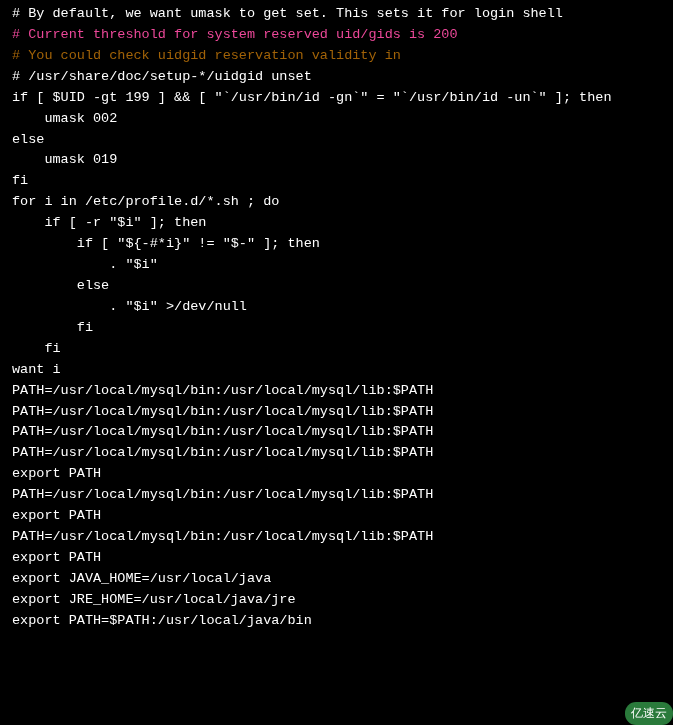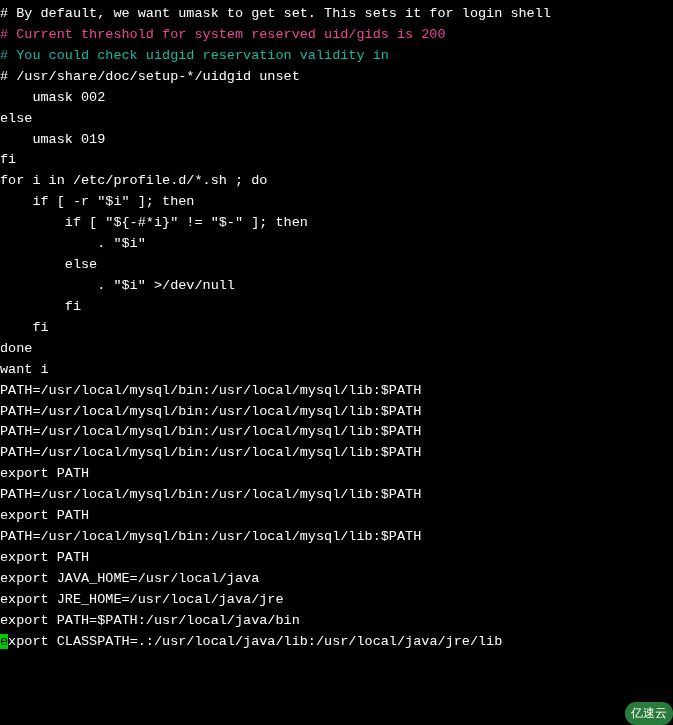--- a/index.html
+++ b/index.html
@@ -17,21 +17,21 @@
       line-height: 1.55;
       color: #ffffff;
       overflow: hidden;
       position: relative;
     }
 
     .terminal {
       width: 100%;
       height: 100%;
       background-color: #000000;
-      padding: 4px 0;
+      padding: 4px 12px;
       position: relative;
       overflow: hidden;
     }
 
     .code-line {
       white-space: pre;
       display: block;
       color: #ffffff;
     }
 
@@ -47,48 +47,47 @@
       border-radius: 11px;
     }
   </style>
 </head>
 <body>
 
 <div class="terminal">
   <div id="lines-container">
       <div class="code-line" style="color: rgb(255, 255, 255);"># By default, we want umask to get set. This sets it for login shell</div>
       <div class="code-line" style="color: #ec4899;"># Current threshold for system reserved uid/gids is 200</div>
-      <div class="code-line" style="color: #14b8a6;"># You could check uidgid reservation validity in</div>
+      <div class="code-line" style="color: #a16207;"># You could check uidgid reservation validity in</div>
       <div class="code-line" style="color: rgb(255, 255, 255);"># /usr/share/doc/setup-*/uidgid unset</div>
+      <div class="code-line">if [ $UID -gt 199 ] &amp;&amp; [ "`/usr/bin/id -gn`" = "`/usr/bin/id -un`" ]; then</div>
       <div class="code-line">    umask 002</div>
       <div class="code-line">else</div>
       <div class="code-line">    umask 019</div>
       <div class="code-line">fi</div>
       <div class="code-line"></div>
       <div class="code-line">for i in /etc/profile.d/*.sh ; do</div>
       <div class="code-line">    if [ -r "$i" ]; then</div>
       <div class="code-line">        if [ "${-#*i}" != "$-" ]; then</div>
       <div class="code-line">            . "$i"</div>
       <div class="code-line">        else</div>
       <div class="code-line">            . "$i" &gt;/dev/null</div>
       <div class="code-line">        fi</div>
       <div class="code-line">    fi</div>
-      <div class="code-line">done</div>
       <div class="code-line"></div>
       <div class="code-line">want i</div>
       <div class="code-line">PATH=/usr/local/mysql/bin:/usr/local/mysql/lib:$PATH</div>
       <div class="code-line">PATH=/usr/local/mysql/bin:/usr/local/mysql/lib:$PATH</div>
       <div class="code-line">PATH=/usr/local/mysql/bin:/usr/local/mysql/lib:$PATH</div>
       <div class="code-line">PATH=/usr/local/mysql/bin:/usr/local/mysql/lib:$PATH</div>
       <div class="code-line">export PATH</div>
       <div class="code-line">PATH=/usr/local/mysql/bin:/usr/local/mysql/lib:$PATH</div>
       <div class="code-line">export PATH</div>
       <div class="code-line">PATH=/usr/local/mysql/bin:/usr/local/mysql/lib:$PATH</div>
       <div class="code-line">export PATH</div>
       <div class="code-line"></div>
       <div class="code-line"></div>
       <div class="code-line">export JAVA_HOME=/usr/local/java</div>
       <div class="code-line">export JRE_HOME=/usr/local/java/jre</div>
       <div class="code-line">export PATH=$PATH:/usr/local/java/bin</div>
-      <div class="code-line"><span style="background-color:#00cc00;color:#000000;">e</span>xport CLASSPATH=.:/usr/local/java/lib:/usr/local/java/jre/lib</div>
     </div>
   <div class="watermark">亿速云</div>
 </div>
 
 </body></html>

